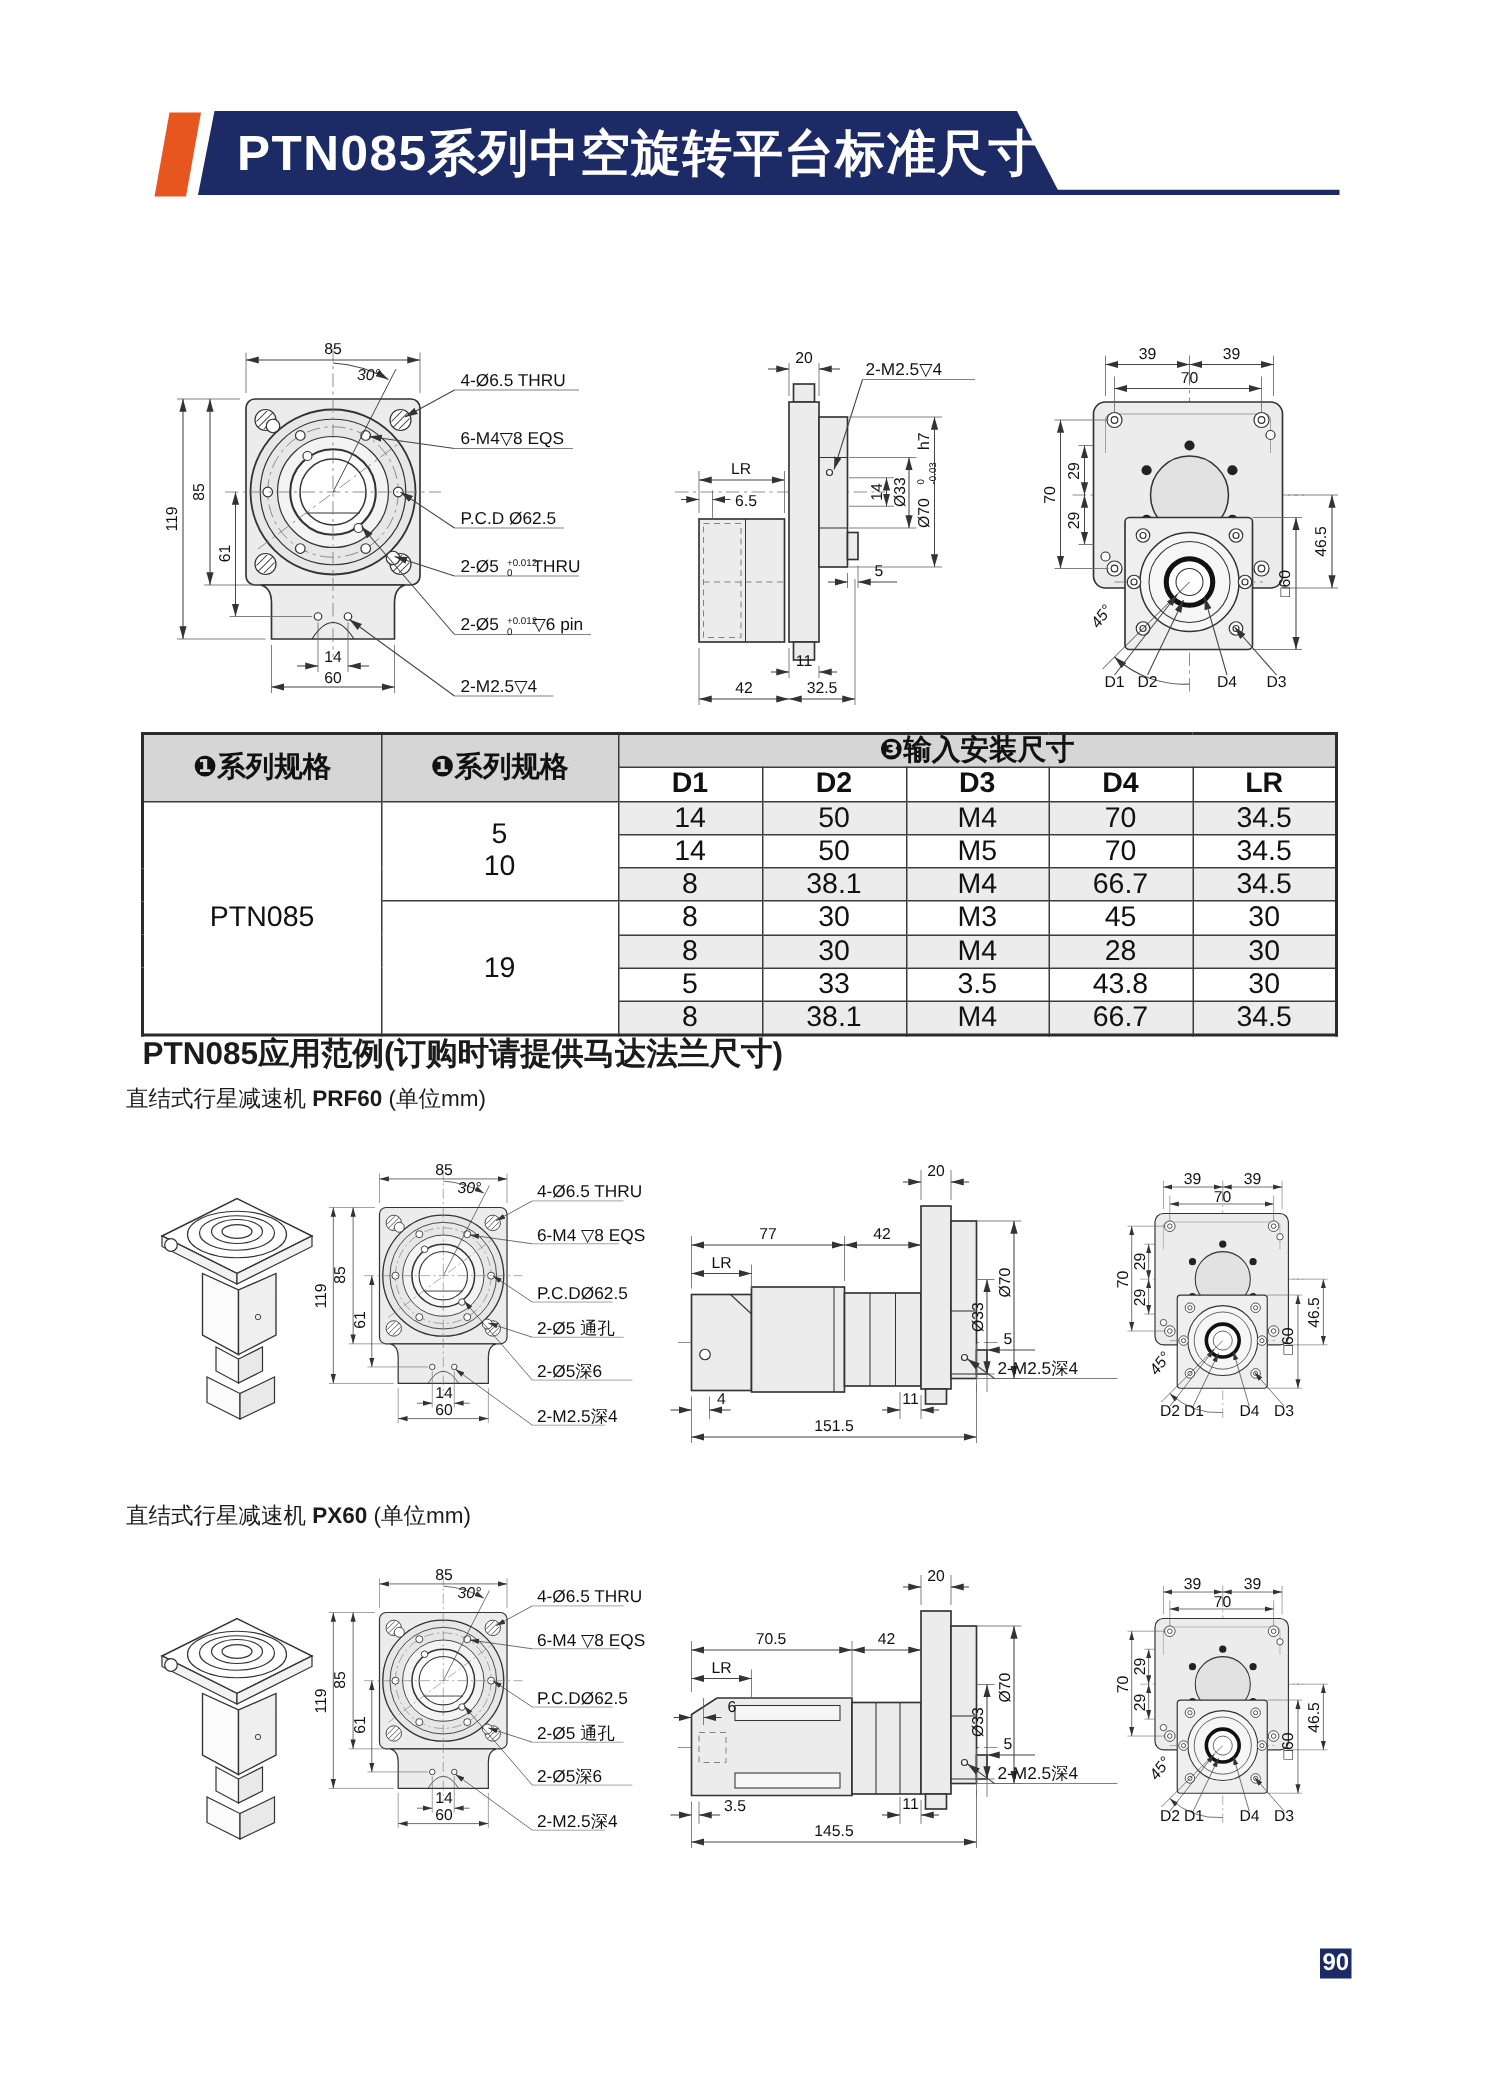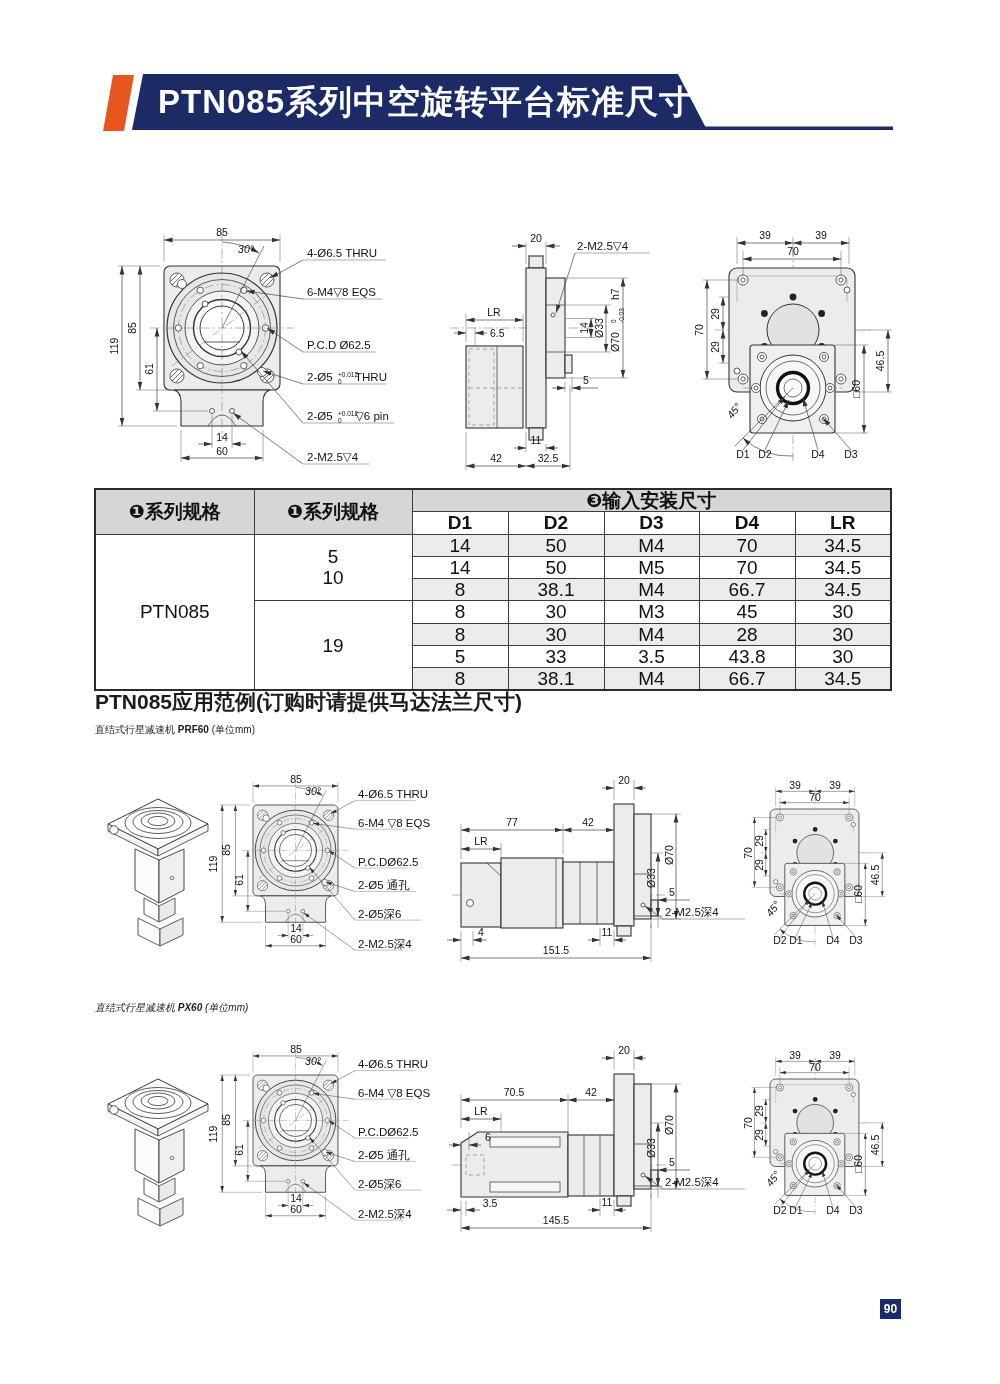--- a/index.html
+++ b/index.html
@@ -17,36 +17,36 @@
   .e{fill:#fff;stroke:#333;stroke-width:.8;}
   text{font-family:"Liberation Sans","DejaVu Sans",sans-serif;font-size:10.5px;fill:#111;text-anchor:middle;}
   text.lb{font-size:11.5px;text-anchor:start;}
   text.ts{text-anchor:start;}
   text.ti{font-style:italic;}
   text.tt{font-size:6.5px;text-anchor:start;}
   text.hd{font-size:33px;font-weight:bold;fill:#fff;text-anchor:start;letter-spacing:1px;}
 
   
   .app-title{position:absolute;left:95px;top:688px;font-size:21px;font-weight:600;color:#1b1b1b;}
-  .sub-title{position:absolute;left:95px;font-size:10px;color:#1b1b1b;text-align:right;}
+  .sub-title{position:absolute;left:84px;font-size:15px;color:#1b1b1b;text-align:right;}
   .sub-title .mdl{font-weight:bold;}
-  .t1{top:723px;} .t2{top:1001px;font-style:italic;}
+  .t1{top:723px;} .t2{top:1001px;}
 
   
   table.spec{position:absolute;left:94px;top:488px;width:796px;border-collapse:collapse;
              table-layout:fixed;font-size:19px;color:#111;border:2px solid #2b2b2b;}
   table.spec td,table.spec th{border:1px solid #3c3c3c;text-align:center;vertical-align:middle;
              height:18px;padding:0;line-height:1.12;font-weight:normal;}
   table.spec th{font-weight:bold;}
   .hbg{background:#d6d6d6;}
   .shade{background:#ececec;}
   .ratio{white-space:pre-line;}
 
   .badge{position:absolute;left:880px;top:1299px;width:21px;height:20px;background:#1c2a66;
-         color:#fff;font-size:12px;font-weight:bold;display:flex;align-items:center;justify-content:center;}
+         color:#fff;font-size:16px;font-weight:bold;display:flex;align-items:center;justify-content:center;}
 </style>
 </head>
 <body>
 
 <div class="page">
 
 <svg id="art" viewBox="0 0 1000 1384">
   <defs>
     <marker id="ar" markerWidth="9" markerHeight="8" refX="8.5" refY="3" orient="auto-start-reverse" markerUnits="userSpaceOnUse">
       <path d="M0,.6 L8.5,3 L0,5.4 Z" fill="#333"></path>

